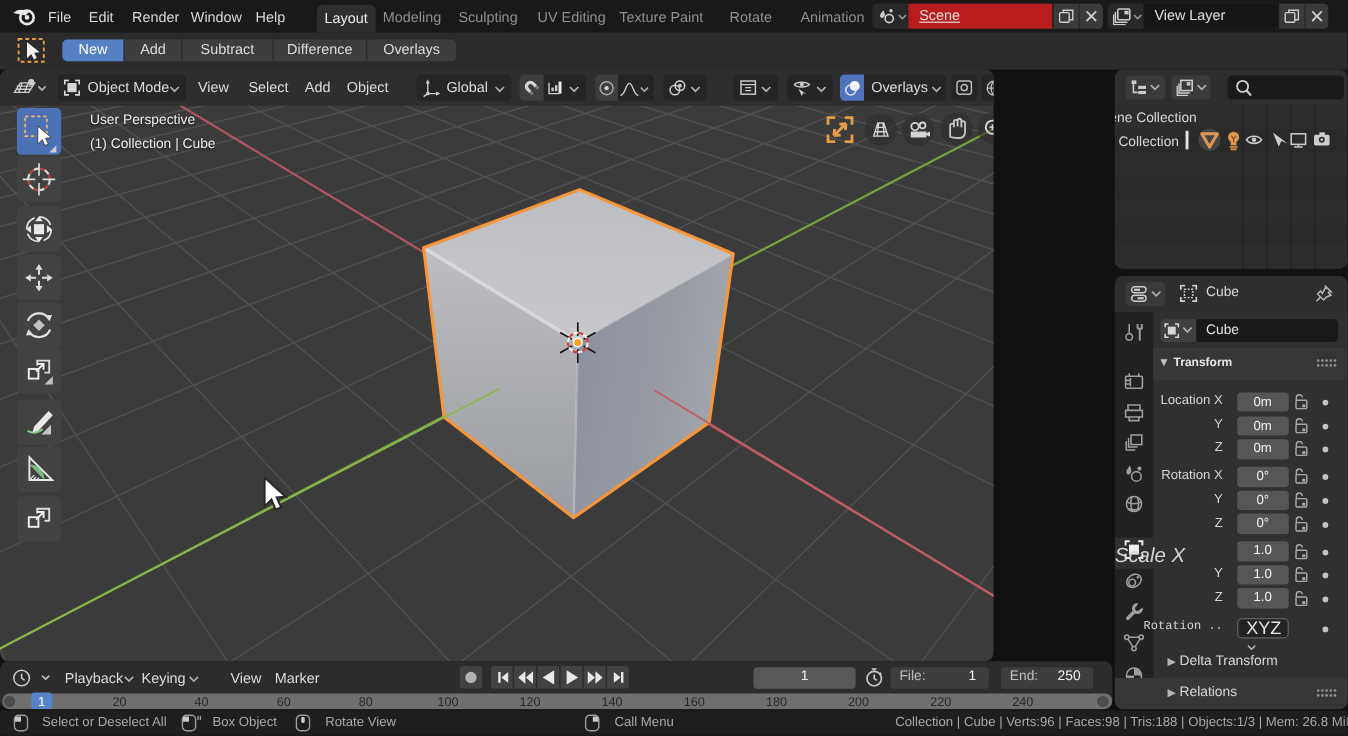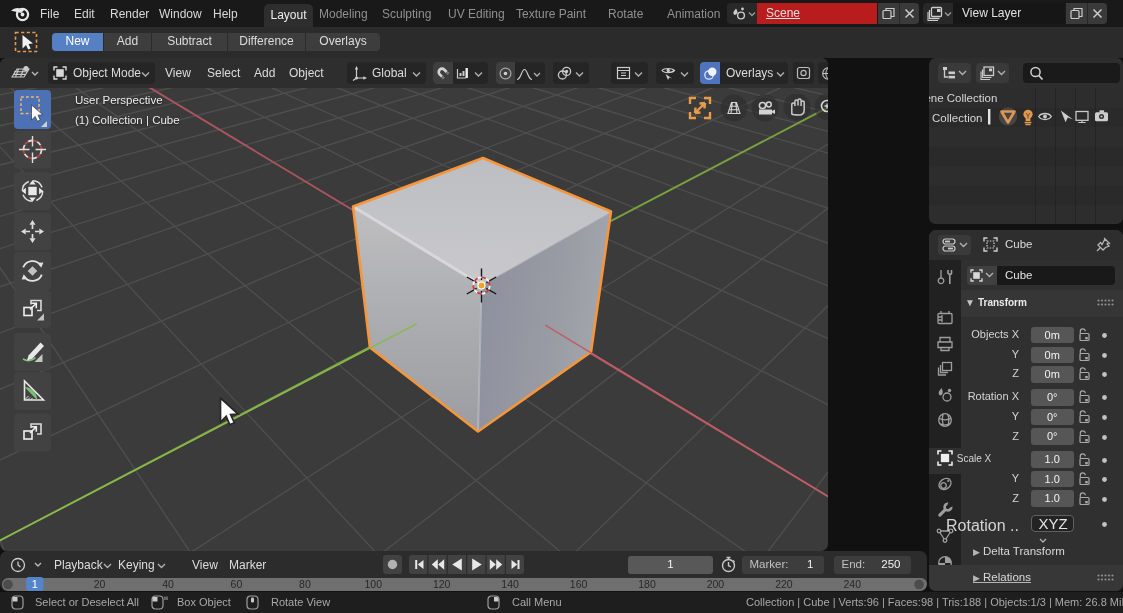--- a/index.html
+++ b/index.html
@@ -581,21 +581,21 @@
         <circle cx="12" cy="1.5" r="1.1"></circle>
         <circle cx="15.5" cy="1.5" r="1.1"></circle>
         <circle cx="1.5" cy="5.5" r="1.1"></circle>
         <circle cx="5" cy="5.5" r="1.1"></circle>
         <circle cx="8.5" cy="5.5" r="1.1"></circle>
         <circle cx="12" cy="5.5" r="1.1"></circle>
         <circle cx="15.5" cy="5.5" r="1.1"></circle>
       </g>
     </svg>
   <div id="trows">
-      <div class="abs" style="left:0;top:98.0px;width:90px;text-align:right;font-size:11px;color:#d4d4d4;">Objects X</div>
+      <div class="abs" style="left:0;top:98.0px;width:90px;text-align:right;font-size:11px;color:#d4d4d4;">Location X</div>
 <div class="abs" style="left:101.5px;top:96.8px;width:43.5px;height:16.5px;background:#565656;border-radius:3px;text-align:center;line-height:16px;font-size:11px;color:#f2f2f2;">0m</div>
 <svg class="abs" style="left:149px;top:98.0px;" width="13" height="14" viewBox="0 0 13 14">
 <rect x="2" y="5.5" width="9" height="7" rx="1" fill="none" stroke="#a8a8a8" stroke-width="1.2"></rect>
 <rect x="7.2" y="9" width="2.6" height="2.4" fill="#a8a8a8"></rect>
 <path d="M4.5 5.5 V3.5 A2.5 2.5 0 0 1 9.5 3.3" fill="none" stroke="#a8a8a8" stroke-width="1.2" transform="translate(-2.2,0)"></path>
 </svg>
 <svg class="abs" style="left:172px;top:102.0px;" width="7" height="7" viewBox="0 0 7 7">
         <circle cx="3.5" cy="3.5" r="2.4" fill="#c2c2c2"></circle>
       </svg>
 <div class="abs" style="left:0;top:117.7px;width:90px;text-align:right;font-size:11px;color:#d4d4d4;">Y</div>
@@ -641,21 +641,21 @@
 <div class="abs" style="left:0;top:199.5px;width:90px;text-align:right;font-size:11px;color:#d4d4d4;">Z</div>
 <div class="abs" style="left:101.5px;top:198.2px;width:43.5px;height:16.5px;background:#565656;border-radius:3px;text-align:center;line-height:16px;font-size:11px;color:#f2f2f2;">0°</div>
 <svg class="abs" style="left:149px;top:199.5px;" width="13" height="14" viewBox="0 0 13 14">
 <rect x="2" y="5.5" width="9" height="7" rx="1" fill="none" stroke="#a8a8a8" stroke-width="1.2"></rect>
 <rect x="7.2" y="9" width="2.6" height="2.4" fill="#a8a8a8"></rect>
 <path d="M4.5 5.5 V3.5 A2.5 2.5 0 0 1 9.5 3.3" fill="none" stroke="#a8a8a8" stroke-width="1.2" transform="translate(-2.2,0)"></path>
 </svg>
 <svg class="abs" style="left:172px;top:203.5px;" width="7" height="7" viewBox="0 0 7 7">
         <circle cx="3.5" cy="3.5" r="2.4" fill="#c2c2c2"></circle>
       </svg>
-<div class="abs" style="left:0;top:222.5px;width:90px;text-align:center;font-size:10px;color:#d4d4d4;">Scale X</div>
+<div class="abs" style="left:0;top:222.5px;width:90px;text-align:left;font-size:17px;color:#d4d4d4;font-style:italic;">Scale X</div>
 <div class="abs" style="left:101.5px;top:221.2px;width:43.5px;height:16.5px;background:#565656;border-radius:3px;text-align:center;line-height:16px;font-size:11px;color:#f2f2f2;">1.0</div>
 <svg class="abs" style="left:149px;top:222.5px;" width="13" height="14" viewBox="0 0 13 14">
 <rect x="2" y="5.5" width="9" height="7" rx="1" fill="none" stroke="#a8a8a8" stroke-width="1.2"></rect>
 <rect x="7.2" y="9" width="2.6" height="2.4" fill="#a8a8a8"></rect>
 <path d="M4.5 5.5 V3.5 A2.5 2.5 0 0 1 9.5 3.3" fill="none" stroke="#a8a8a8" stroke-width="1.2" transform="translate(-2.2,0)"></path>
 </svg>
 <svg class="abs" style="left:172px;top:226.5px;" width="7" height="7" viewBox="0 0 7 7">
         <circle cx="3.5" cy="3.5" r="2.4" fill="#c2c2c2"></circle>
       </svg>
 <div class="abs" style="left:0;top:242.1px;width:90px;text-align:right;font-size:11px;color:#d4d4d4;">Y</div>
@@ -671,31 +671,31 @@
 <div class="abs" style="left:0;top:261.7px;width:90px;text-align:right;font-size:11px;color:#d4d4d4;">Z</div>
 <div class="abs" style="left:101.5px;top:260.4px;width:43.5px;height:16.5px;background:#565656;border-radius:3px;text-align:center;line-height:16px;font-size:11px;color:#f2f2f2;">1.0</div>
 <svg class="abs" style="left:149px;top:261.7px;" width="13" height="14" viewBox="0 0 13 14">
 <rect x="2" y="5.5" width="9" height="7" rx="1" fill="none" stroke="#a8a8a8" stroke-width="1.2"></rect>
 <rect x="7.2" y="9" width="2.6" height="2.4" fill="#a8a8a8"></rect>
 <path d="M4.5 5.5 V3.5 A2.5 2.5 0 0 1 9.5 3.3" fill="none" stroke="#a8a8a8" stroke-width="1.2" transform="translate(-2.2,0)"></path>
 </svg>
 <svg class="abs" style="left:172px;top:265.7px;" width="7" height="7" viewBox="0 0 7 7">
         <circle cx="3.5" cy="3.5" r="2.4" fill="#c2c2c2"></circle>
       </svg>
-<div class="abs" style="left:0;top:286.6px;width:90px;text-align:right;font-size:16px;color:#d4d4d4;">Rotation ..</div>
+<div class="abs" style="left:0;top:286.6px;width:90px;text-align:right;font-size:10px;color:#d4d4d4;font-family:Liberation Mono, monospace;">Rotation ..</div>
 <div class="abs" style="left:101.5px;top:285.1px;width:43.5px;height:17px;background:#232323;border:1px solid #606060;border-radius:4px;text-align:left;line-height:15px;font-size:15px;color:#e5e5e5;padding-left:7px;">XYZ <svg style="display:inline" width="8" height="6" viewBox="0 0 8 6">
           <path d="M1 1 L4 4 L7 1" stroke="#b0b0b0" stroke-width="1.3" fill="none"></path>
         </svg></div>
 <svg class="abs" style="left:172px;top:290.6px;" width="7" height="7" viewBox="0 0 7 7">
         <circle cx="3.5" cy="3.5" r="2.4" fill="#c2c2c2"></circle>
       </svg>
     </div>
   <div class="abs" style="left:0;top:335px;width:194px;height:26px;background:#373737;"></div>
   <div class="abs" style="left:44px;top:315px;color:#b5b5b5;"><span style="font-size:9px;">▶</span>&nbsp;<span style="font-size:11.5px;color:#d8d8d8;">Delta Transform</span></div>
-  <div class="abs" style="left:44px;top:341px;color:#b5b5b5;text-decoration:underline;"><span style="font-size:9px;">▶</span>&nbsp;<span style="font-size:11.5px;color:#d8d8d8;">Relations</span></div>
+  <div class="abs" style="left:44px;top:341px;color:#b5b5b5;"><span style="font-size:9px;">▶</span>&nbsp;<span style="font-size:11.5px;color:#d8d8d8;">Relations</span></div>
   <svg class="abs" style="left:168px;top:344px;" width="18" height="8" viewBox="0 0 18 8">
       <g fill="#8f8f8f">
         <circle cx="1.5" cy="1.5" r="1.1"></circle>
         <circle cx="5" cy="1.5" r="1.1"></circle>
         <circle cx="8.5" cy="1.5" r="1.1"></circle>
         <circle cx="12" cy="1.5" r="1.1"></circle>
         <circle cx="15.5" cy="1.5" r="1.1"></circle>
         <circle cx="1.5" cy="5.5" r="1.1"></circle>
         <circle cx="5" cy="5.5" r="1.1"></circle>
         <circle cx="8.5" cy="5.5" r="1.1"></circle>
@@ -744,21 +744,21 @@
         <path d="M101.5 5 L107.2 9.5 L101.5 14 Z M109.5 5 h-2 v9 h2 Z" transform="translate(1,0)"></path>
       </g>
     </svg>
   </div>
   <div class="abs" style="left:628px;top:5px;width:85px;height:17.5px;background:#585858;border-radius:3px;text-align:center;line-height:17px;font-size:11.5px;color:#f2f2f2;">1</div>
   <svg class="abs" style="left:720px;top:5px;" width="17" height="17" viewBox="0 0 17 17">
     <circle cx="8.5" cy="9.5" r="6" fill="none" stroke="#c8c8c8" stroke-width="1.4"></circle>
     <path d="M8.5 6 V9.5 L10.8 11 M6.5 1.5 H10.5 M8.5 1.5 V3 M13 4.5 L14.5 6" stroke="#c8c8c8" stroke-width="1.4" fill="none"></path>
   </svg>
   <div class="abs" style="left:741.5px;top:5px;width:82px;height:17.5px;background:#3d3d3d;border-radius:3px;font-size:11.5px;">
-    <span class="abs" style="left:8px;top:1.5px;color:#c0c0c0;">Marker:</span>
+    <span class="abs" style="left:8px;top:1.5px;color:#c0c0c0;">File:</span>
     <span class="abs" style="right:10px;top:1.5px;color:#f0f0f0;">1</span>
   </div>
   <div class="abs" style="left:833.5px;top:5px;width:77px;height:17.5px;background:#3d3d3d;border-radius:3px;font-size:11.5px;">
     <span class="abs" style="left:8px;top:1.5px;color:#c0c0c0;">End:</span>
     <span class="abs" style="right:10px;top:1.5px;color:#f0f0f0;">250</span>
   </div>
   <div class="abs" style="left:2px;top:26.5px;width:925px;height:13px;background:#6f6f6f;border-radius:6px;" id="ruler"></div>
   <svg class="abs" style="left:0;top:25px;" width="927" height="15" viewBox="0 0 927 15">
     <circle cx="8" cy="8.5" r="4.8" fill="#4c4c4c"></circle>
     <circle cx="919" cy="8.5" r="4.8" fill="#4c4c4c"></circle>

